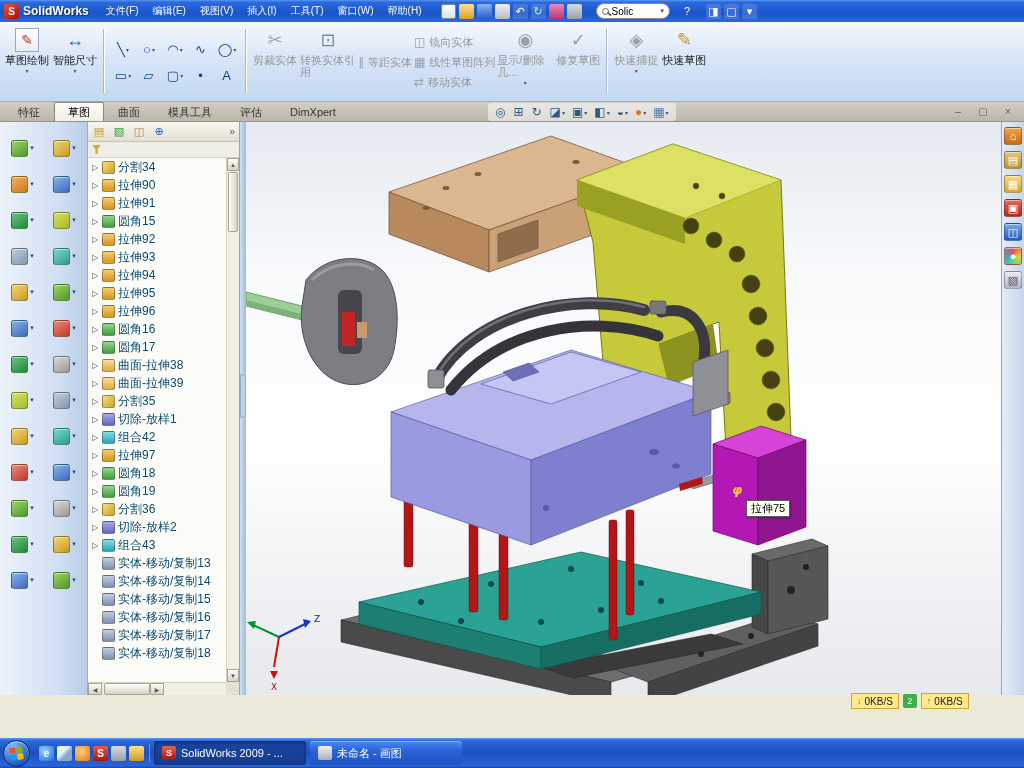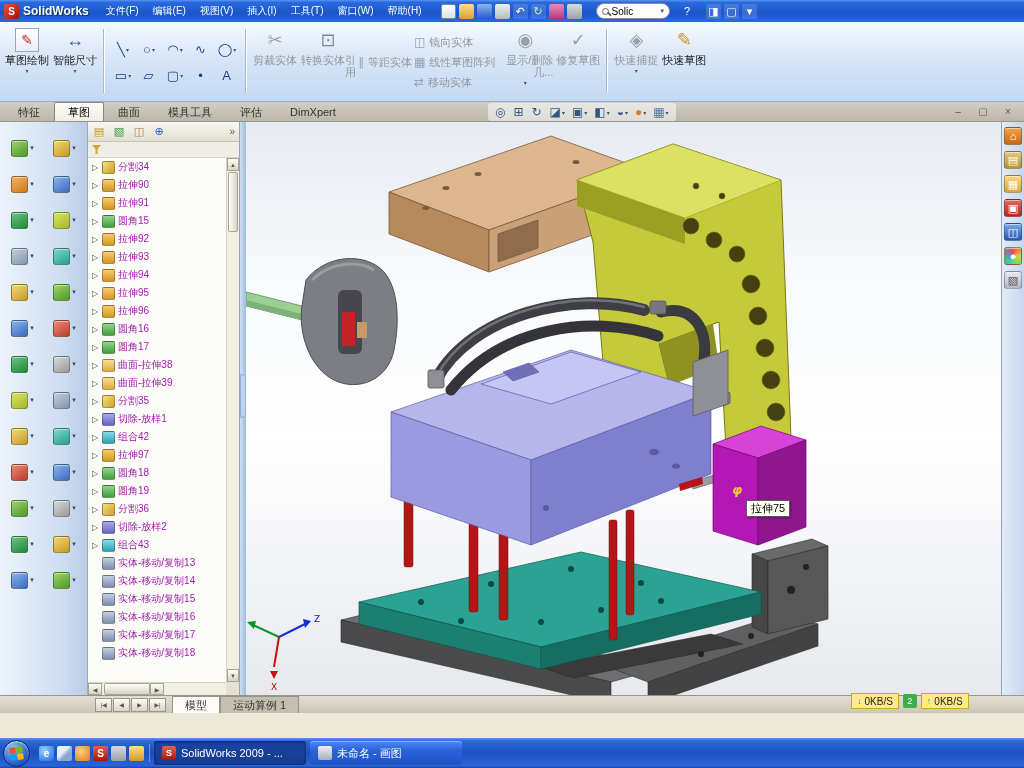--- a/index.html
+++ b/index.html
@@ -38,21 +38,21 @@
  background:linear-gradient(180deg,#f6f9fe,#d8e6f8 45%,#c2d8f2);border-bottom:1px solid #98b0cc;}
 .btngroup{display:flex;gap:2px}
 .vsep{width:2px;height:64px;border-left:1px solid #a8b8cc;border-right:1px solid #fff;margin:4px 3px 0 3px}
 .bigbtn{min-width:46px;max-width:56px;height:72px;display:flex;flex-direction:column;align-items:center;padding-top:3px;border-radius:2px}
 .bbic{width:24px;height:24px;display:flex;align-items:center;justify-content:center;font-size:18px;flex:none}
 .bt-white{background:linear-gradient(#ffffff,#e8eef6);border:1px solid #98a8bc;color:#c43030;font-size:14px}
 .bt-dim{color:#2a62c8}
 .bt-gray{color:#98a0a8}
 .bt-bluegray{color:#7888a8}
 .bt-quick{color:#d09020}
-.bblabel{font-size:11px;line-height:12px;text-align:right;color:#1a1a1a;margin-top:2px}
+.bblabel{font-size:11px;line-height:12px;text-align:left;color:#1a1a1a;margin-top:2px}
 .bbdd{font-size:6px;color:#44597a;margin-top:1px}
 .bigbtn.disabled .bblabel{color:#979797}
 .skgrid{display:grid;grid-template-columns:repeat(5,26px);grid-template-rows:26px 26px;align-self:center;margin-top:2px}
 .skic{display:flex;align-items:center;justify-content:center;gap:1px;border-radius:2px}
 .sk-g{font-size:13px;color:#16408c}
 .sk-dd{font-size:6px;color:#44597a}
 .offsetcol{display:flex;align-items:center;height:74px}
 .stackcol{display:flex;flex-direction:column;justify-content:center;height:74px;gap:5px}
 .stackrow{display:flex;align-items:center;gap:4px;font-size:11px;color:#979797;white-space:nowrap}
 .stackrow i{font-size:12px;color:#98a2b4}
@@ -94,21 +94,21 @@
 .mtabs{display:flex;gap:2px;flex:1}
 .mtab{width:18px;height:16px;display:flex;align-items:center;justify-content:center;font-size:11px;border:1px solid transparent;border-radius:2px}
 .mg-gold{color:#c89a20}.mg-green{color:#3a9a3a}.mg-tan{color:#b08040}.mg-blue{color:#2a5ad0}
 .mchevron{font-size:10px;color:#555;padding-right:2px}
 .filterrow{height:16px;display:flex;align-items:center;padding-left:4px;background:#efeee6;border-bottom:1px solid #d8d4c4}
 .funnel{width:9px;height:9px;background:#d4a928;clip-path:polygon(0 0,100% 0,62% 45%,62% 100%,38% 100%,38% 45%)}
 .treelist{position:absolute;top:36px;left:0;right:13px;bottom:13px;overflow:hidden;background:#fbfbf7}
 .trow{display:flex;align-items:center;height:18px;padding-left:3px;gap:3px;white-space:nowrap}
 .tarr{width:8px;font-size:8px;color:#4a4a4a;text-align:center;flex:none}
 .tic{width:13px;height:13px;border-radius:2px;border:1px solid rgba(60,50,20,.4);flex:none}
-.tlabel{font-size:10px;color:#a21caf}
+.tlabel{font-size:12px;color:#0c4a6e}
 .ic-split{background:linear-gradient(135deg,#f5e080,#cf9f28)}
 .ic-extrude{background:linear-gradient(180deg,#f7cd74,#d6951f)}
 .ic-fillet{background:linear-gradient(180deg,#93d793,#3f9e3f)}
 .ic-surface{background:linear-gradient(180deg,#f7df9a,#e2a93c)}
 .ic-loftcut{background:linear-gradient(180deg,#a9a9e8,#6565c5)}
 .ic-combine{background:linear-gradient(180deg,#86dde8,#2aa3b8)}
 .ic-movecopy{background:linear-gradient(180deg,#c3cfe3,#7d8fad)}
 .vscroll{position:absolute;right:0;top:36px;bottom:13px;width:13px;background:#f1efe2;border-left:1px solid #d4d0c0}
 .sbtn{height:13px;background:linear-gradient(#fdfdfb,#d8d4c4);border:1px solid #a8a494;color:#5a5648;font-size:6px;display:flex;align-items:center;justify-content:center}
 .sbtn.sb-b{position:absolute;bottom:0;left:0;right:0}
@@ -992,34 +992,20 @@
       <i class="arrdn">↓</i>
       <span>0KB/S</span>
     </span>
     <span class="badge2">2</span>
     <span class="badge">
       <i class="arrup">↑</i>
       <span>0KB/S</span>
     </span>
   </div>
 
-  <div class="bottombar">
-    <div class="navbtns">
-
-    <span class="navbtn">|◀</span>
-        <span class="navbtn">◀</span>
-        <span class="navbtn">▶</span>
-        <span class="navbtn">▶|</span>
-      </div>
-    <div class="btabs">
-
-    <span class="btab active">模型</span>
-        <span class="btab">运动算例 1</span>
-      </div>
-  </div>
 
 
   <div class="taskbar">
     <div class="startorb">
       <div class="flag">
           <span></span>
           <span></span>
           <span></span>
           <span></span>
         </div>

